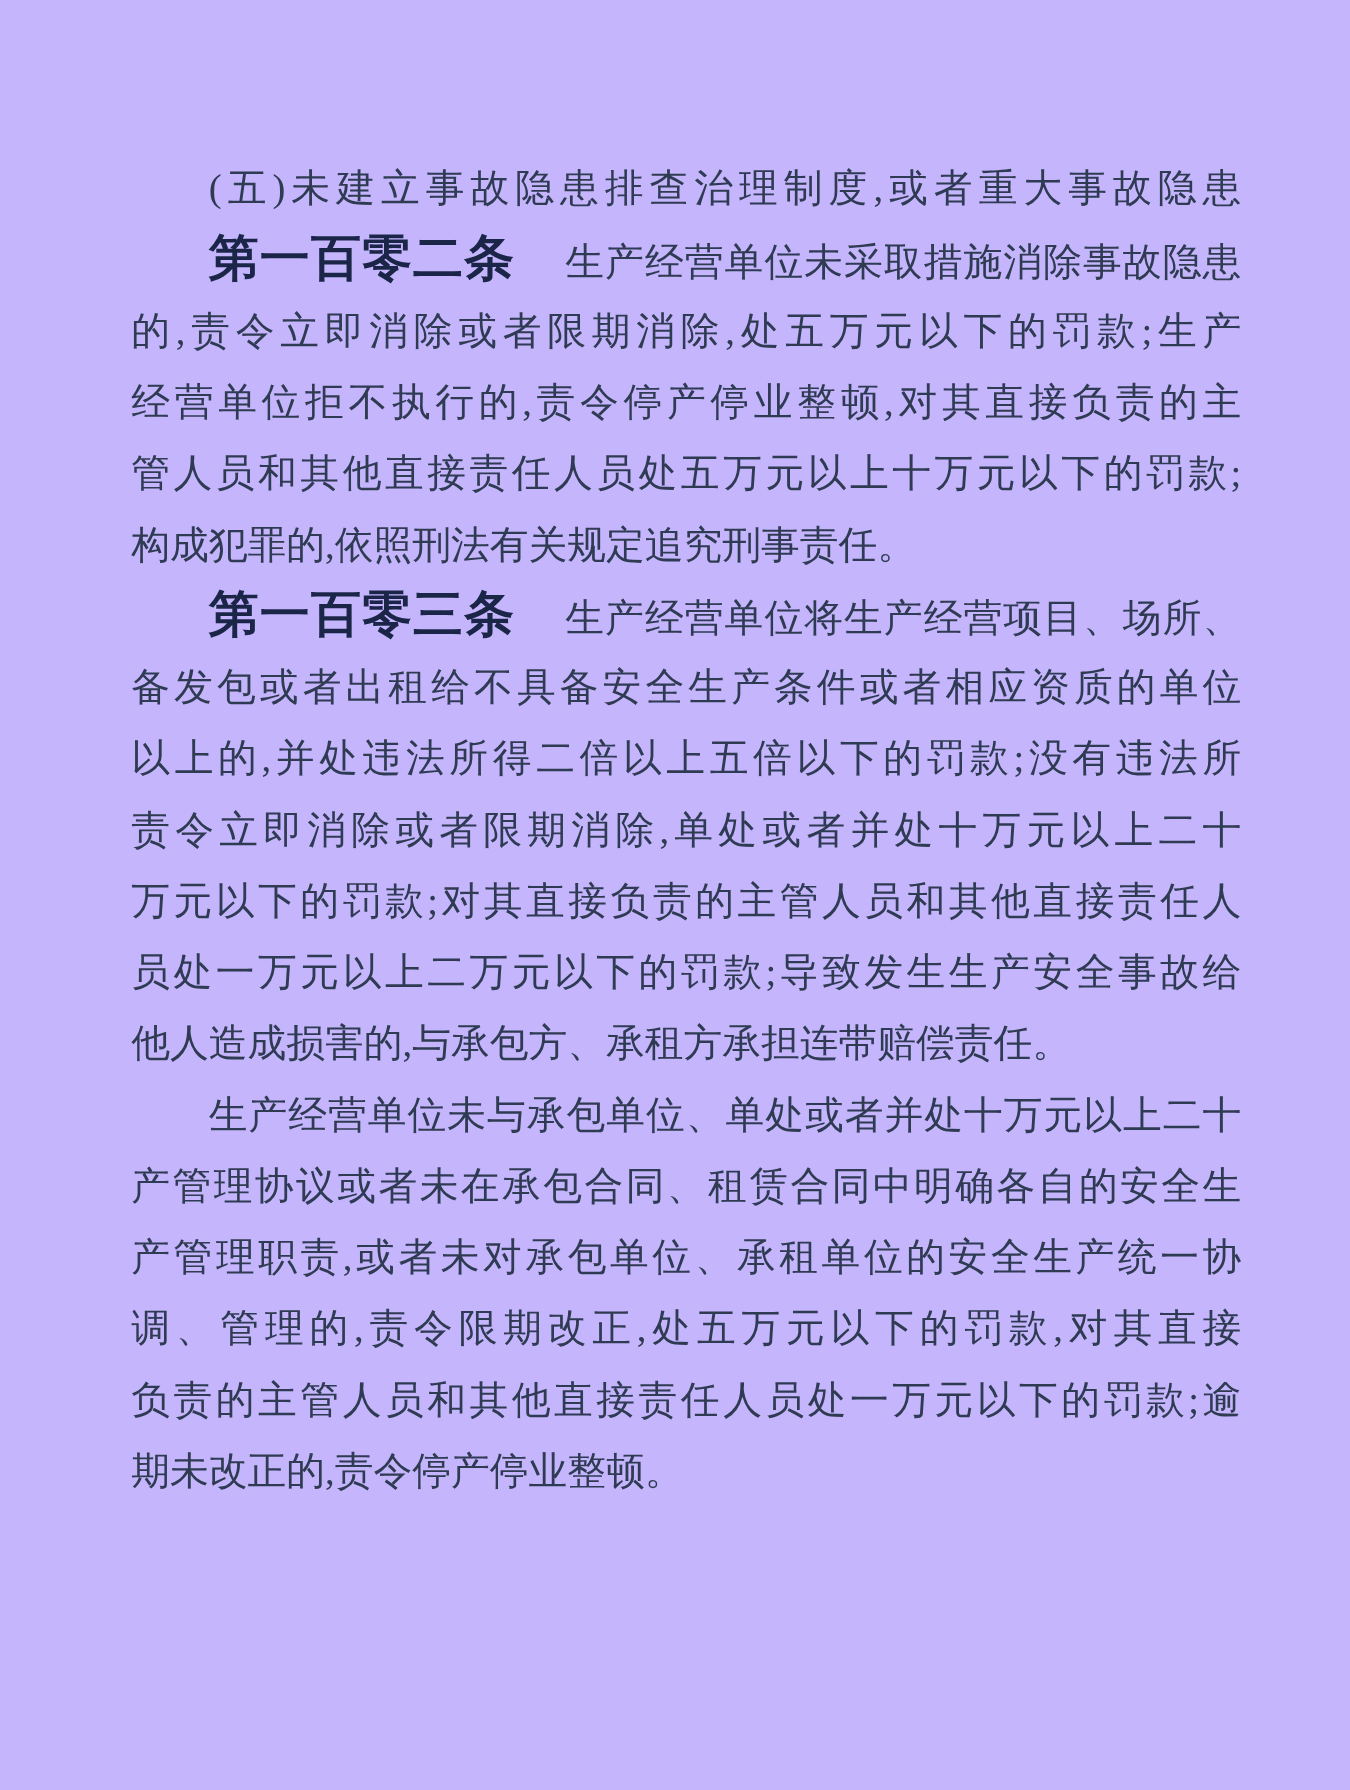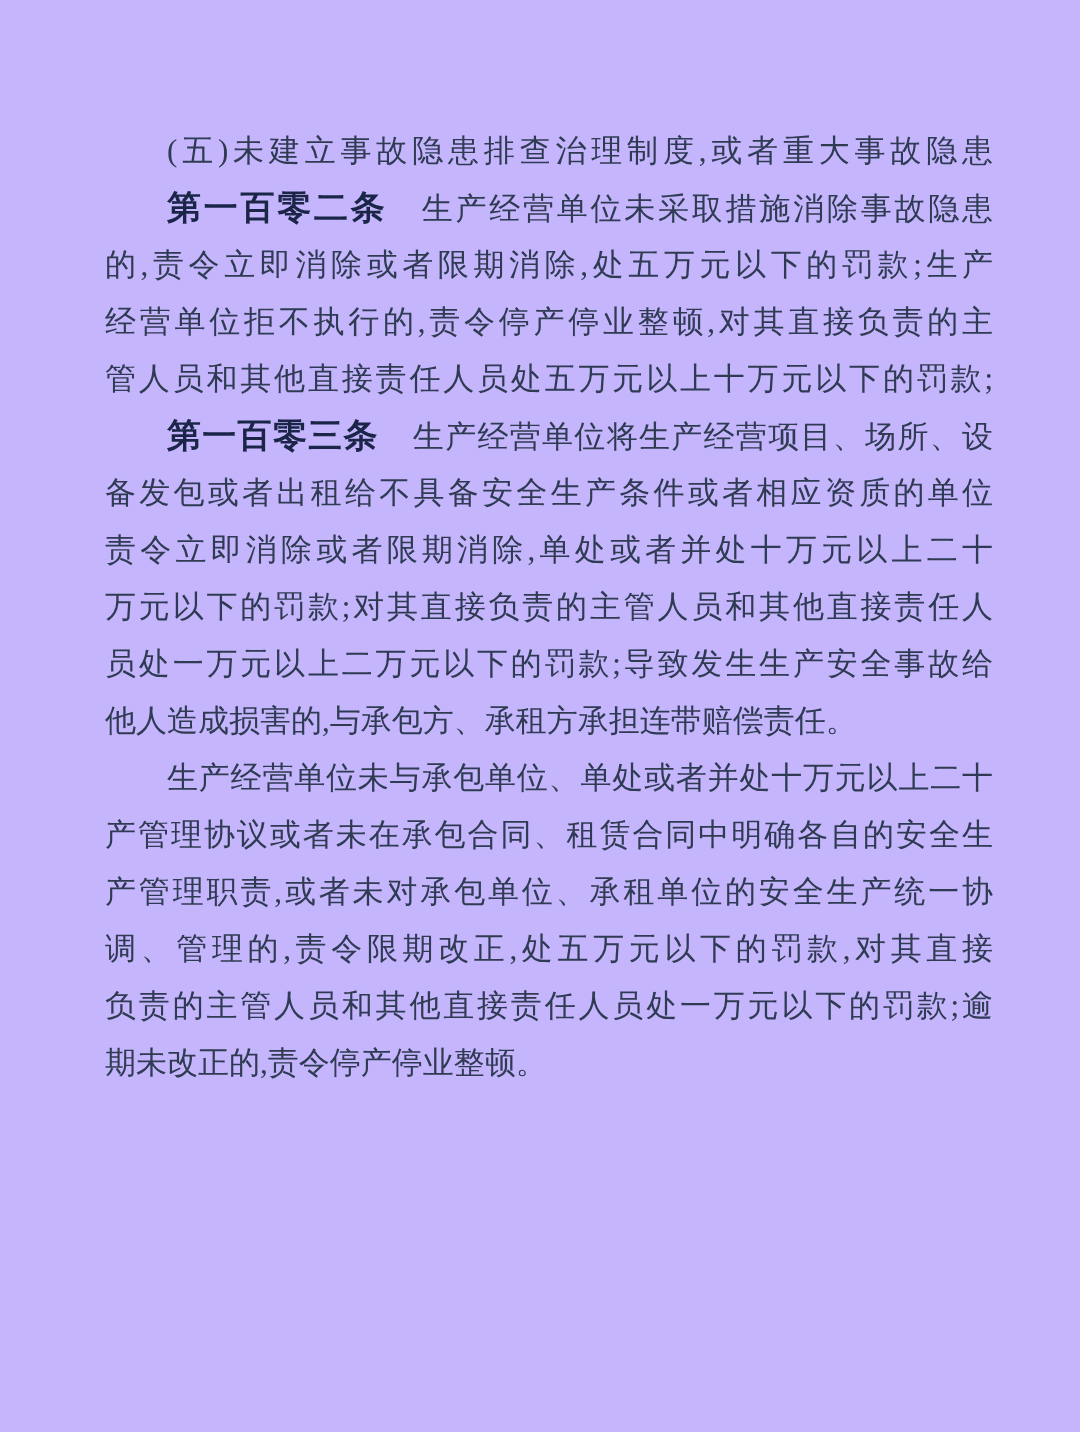--- a/index.html
+++ b/index.html
@@ -37,21 +37,21 @@
   .line.indent {
     text-indent: 2em;
   }
   .line.final {
     text-align: left;
     text-align-last: left;
   }
   .article-no {
     font-family: "Liberation Sans", "DejaVu Sans", sans-serif;
     font-weight: 700;
-    font-size: 34px;
+    font-size: 40px;
     color: #1a2547;
     margin-right: 1em;
   }
   .lead-text {
     color: #2f3b52;
     margin-top: 14px;
   }
 </style>
 </head>
 <body>
@@ -63,27 +63,29 @@
       <div class="line indent">(五)未建立事故隐患排查治理制度,或者重大事故隐患</div>
     </div>
 
     <div class="para">
       <div class="line indent">
         <span class="article-no">第一百零二条</span><span class="lead-text">生产经营单位未采取措施消除事故隐患</span>
       </div>
       <div class="line">的,责令立即消除或者限期消除,处五万元以下的罚款;生产</div>
       <div class="line">经营单位拒不执行的,责令停产停业整顿,对其直接负责的主</div>
       <div class="line">管人员和其他直接责任人员处五万元以上十万元以下的罚款;</div>
+      <div class="line final">构成犯罪的,依照刑法有关规定追究刑事责任。</div>
     </div>
 
     <div class="para">
       <div class="line indent">
         <span class="article-no">第一百零三条</span><span class="lead-text">生产经营单位将生产经营项目、场所、设</span>
       </div>
       <div class="line">备发包或者出租给不具备安全生产条件或者相应资质的单位</div>
+      <div class="line">以上的,并处违法所得二倍以上五倍以下的罚款;没有违法所</div>
       <div class="line">责令立即消除或者限期消除,单处或者并处十万元以上二十</div>
       <div class="line">万元以下的罚款;对其直接负责的主管人员和其他直接责任人</div>
       <div class="line">员处一万元以上二万元以下的罚款;导致发生生产安全事故给</div>
       <div class="line final">他人造成损害的,与承包方、承租方承担连带赔偿责任。</div>
     </div>
 
     <div class="para">
       <div class="line indent">生产经营单位未与承包单位、单处或者并处十万元以上二十</div>
       <div class="line">产管理协议或者未在承包合同、租赁合同中明确各自的安全生</div>
       <div class="line">产管理职责,或者未对承包单位、承租单位的安全生产统一协</div>

